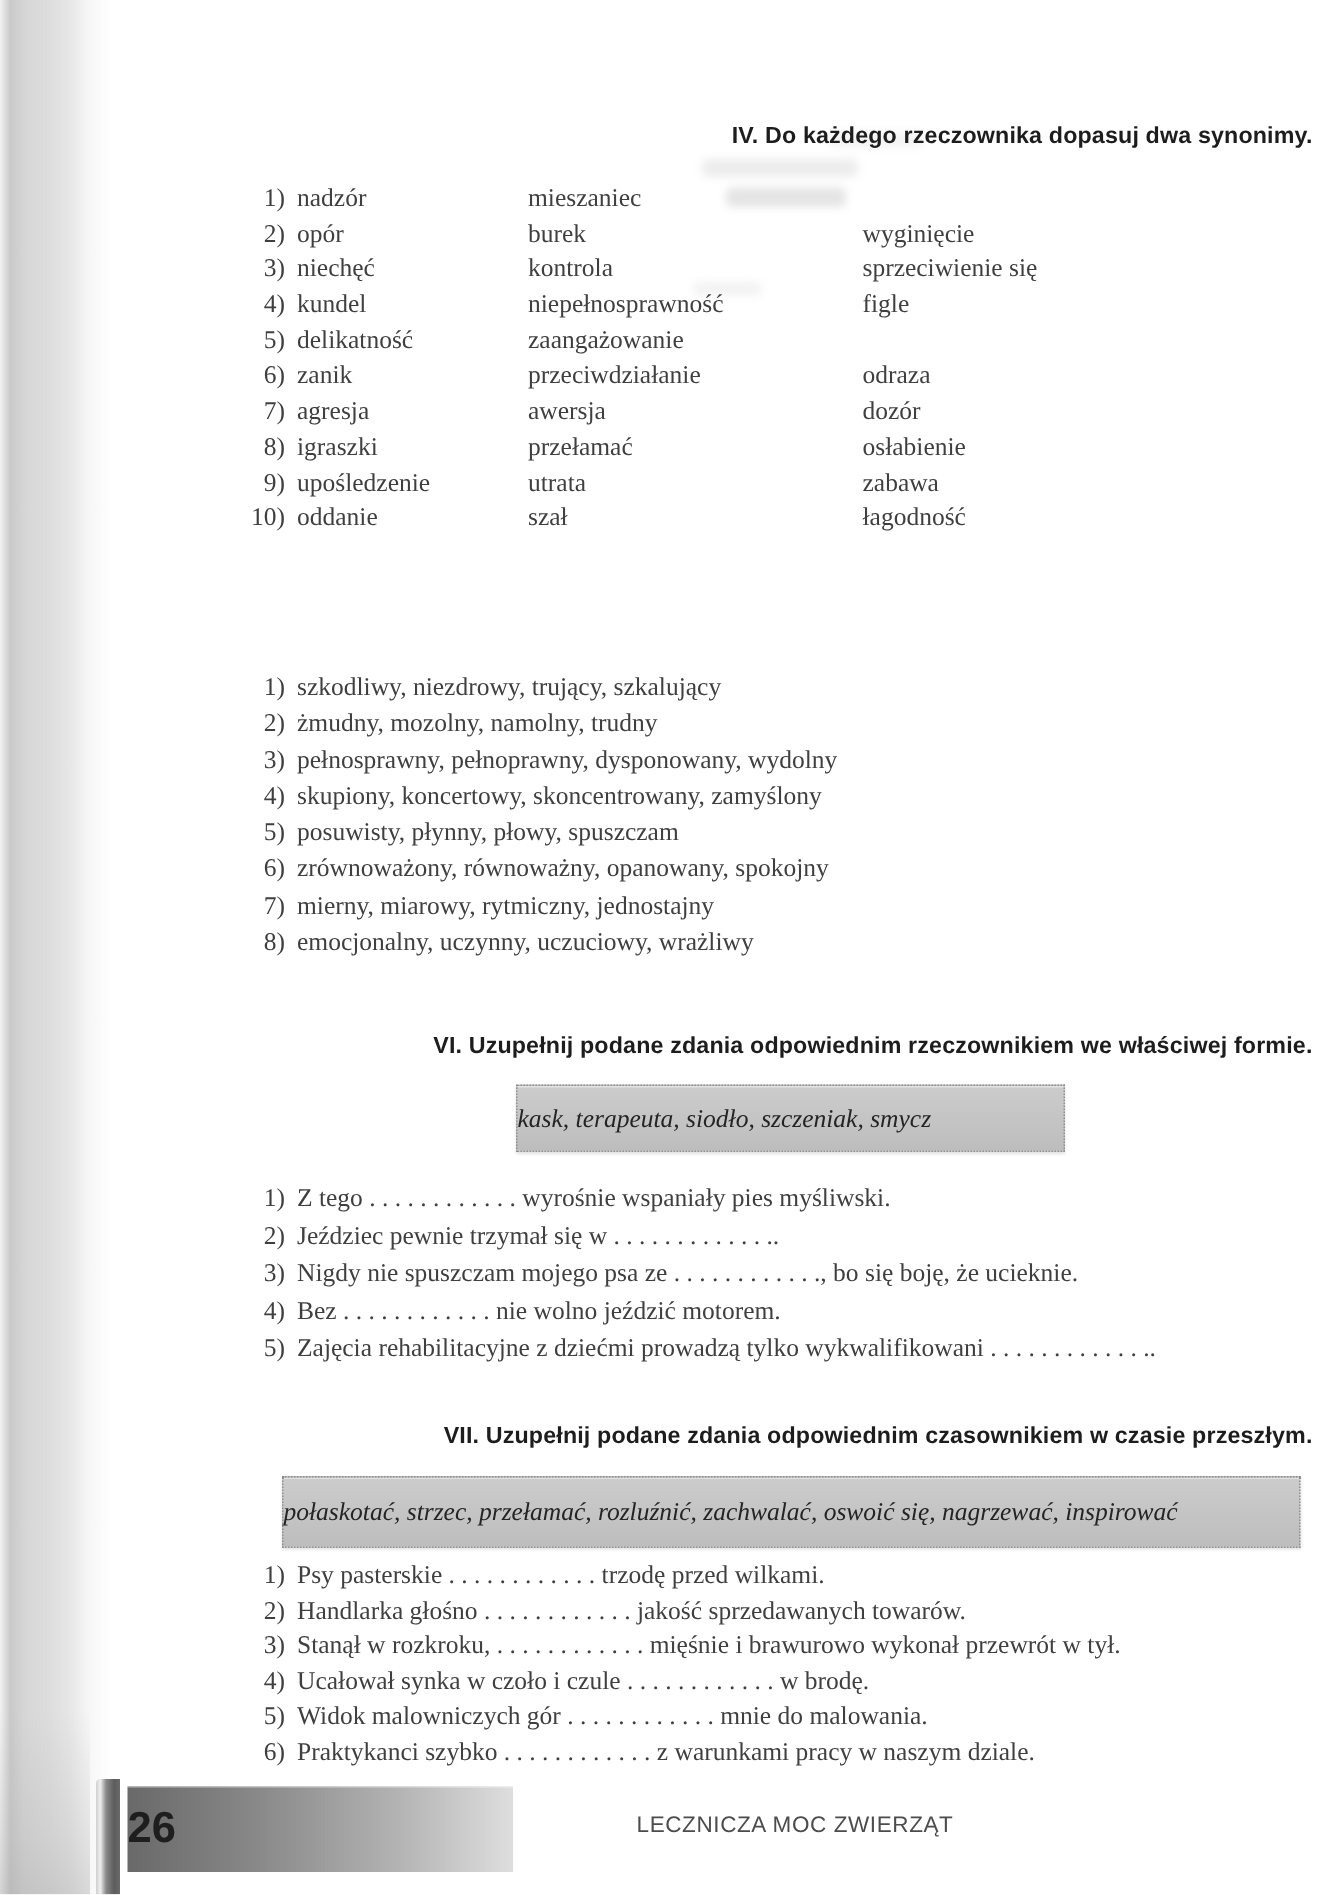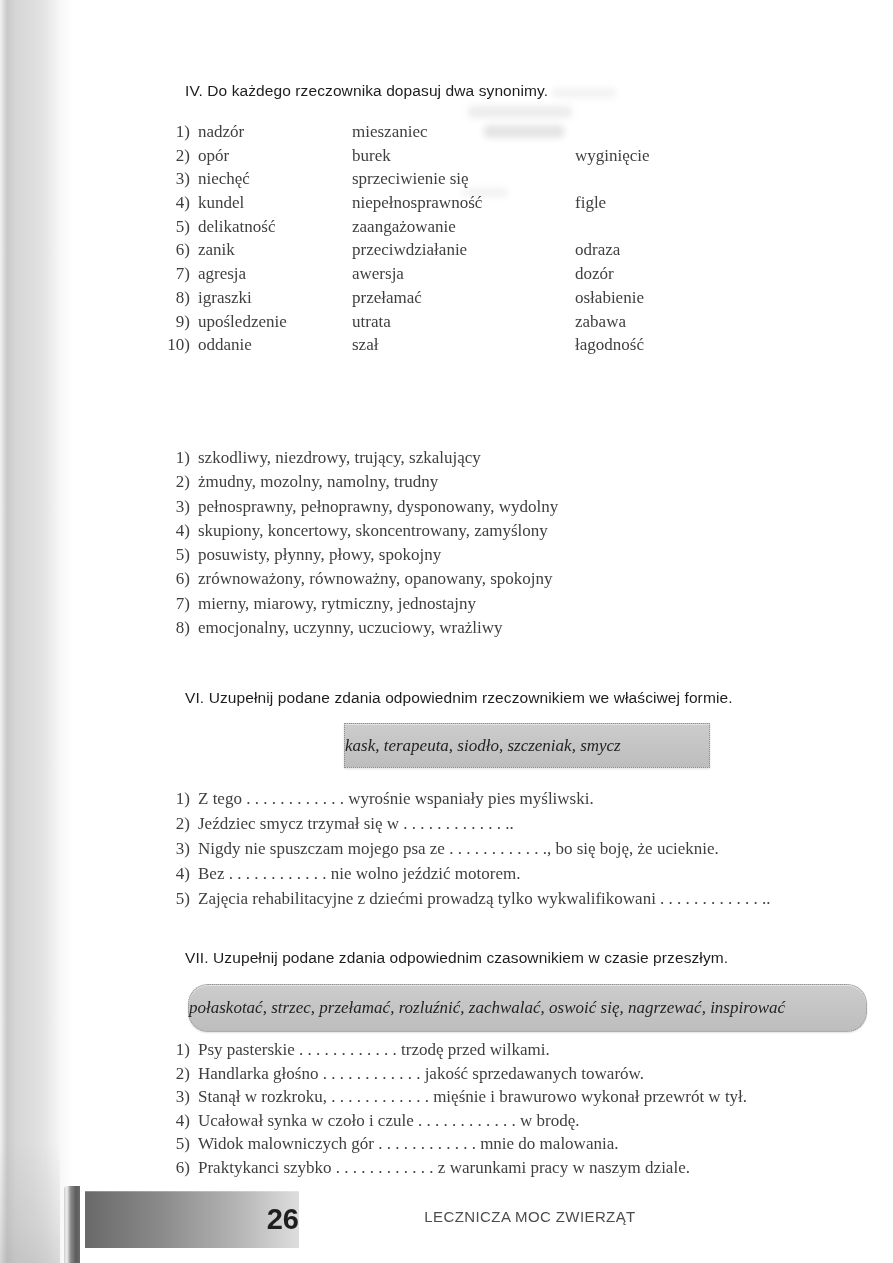--- a/index.html
+++ b/index.html
@@ -17,22 +17,22 @@
     background:linear-gradient(to bottom,rgba(180,180,180,0) 0%,rgba(170,170,170,.25) 70%,rgba(160,160,160,.35) 100%);
   }
   .binding-mark{
     position:absolute;left:64px;top:1186px;width:16px;height:77px;
     background:linear-gradient(to right,#cfcfcf 0%,#efefef 18%,#8a8a8a 42%,#5c5c5c 75%,#6a6a6a 100%);
     border-top-left-radius:3px;
   }
   
   .ex-title{
     position:absolute;left:185px;width:690px;
-    font-family:"Liberation Sans", sans-serif;font-weight:normal;font-size:15.5px;
-    color:#1d1d1d;line-height:20px;letter-spacing:.1px;
+    font-family:"Liberation Sans", sans-serif;font-weight:bold;font-size:15.5px;
+    color:#1d1d1d;line-height:20px;letter-spacing:.1px;text-align:right;
   }
   
   .list{position:absolute;left:160px;}
   .row{display:grid;column-gap:8px;}
   .row .num{text-align:right;white-space:nowrap;}
   .syn-list .row{grid-template-columns:30px 146px 215px auto;height:23.7px;line-height:23.7px;font-size:17px;}
   .plain-list .row{grid-template-columns:30px auto;font-size:17px;}
   .ex5 .row{height:24.3px;line-height:24.3px;}
   .ex6 .row{height:25px;line-height:25px;}
   .ex7 .row{height:23.5px;line-height:23.5px;}
@@ -40,26 +40,26 @@
   
   .word-bank{
     position:absolute;
     background:linear-gradient(#cccccc,#bdbdbd);
     border:1px dotted #8f8f8f;
     box-shadow:inset 0 1px 0 rgba(255,255,255,.45), 0 1px 2px rgba(0,0,0,.12);
     display:flex;align-items:center;
     font-style:italic;font-size:17px;color:#242424;
   }
   .bank6{left:344px;top:723px;width:364px;height:43px;}
-  .bank7{left:188px;top:984px;width:677px;height:46px;border-radius:20px;}
+  .bank7{left:188px;top:984px;width:677px;height:46px;}
   
   .footer-bar{
-    position:absolute;left:85px;top:1191px;width:214px;height:57px;
+    position:absolute;left:85px;top:1191px;width:257px;height:57px;
     background:linear-gradient(to right,#696969 0%,#8a8a8a 35%,#b3b3b3 70%,#dedede 100%);
-    display:flex;align-items:center;justify-content:flex-end;
+    display:flex;align-items:center;justify-content:flex-start;
     box-shadow:inset 0 1px 0 rgba(255,255,255,.25);
   }
   .page-number{
     font-family:"Liberation Sans", sans-serif;font-weight:800;font-size:29px;color:#1e1e1e;
   }
   .footer-title{
     position:absolute;left:400px;top:1208px;width:260px;text-align:center;
     font-family:"Liberation Sans", sans-serif;font-weight:normal;font-size:15px;
     color:#4c4c4c;letter-spacing:.4px;
   }
@@ -93,20 +93,21 @@
     </div>
     <div class="row">
       <span class="num">2)</span>
       <span>opór</span>
       <span>burek</span>
       <span>wyginięcie</span>
     </div>
     <div class="row">
       <span class="num">3)</span>
       <span>niechęć</span>
+      <span>kontrola</span>
       <span>sprzeciwienie się</span>
     </div>
     <div class="row">
       <span class="num">4)</span>
       <span>kundel</span>
       <span>niepełnosprawność</span>
       <span>figle</span>
     </div>
     <div class="row">
       <span class="num">5)</span>
@@ -157,21 +158,21 @@
     <div class="row">
       <span class="num">3)</span>
       <span>pełnosprawny, pełnoprawny, dysponowany, wydolny</span>
     </div>
     <div class="row">
       <span class="num">4)</span>
       <span>skupiony, koncertowy, skoncentrowany, zamyślony</span>
     </div>
     <div class="row">
       <span class="num">5)</span>
-      <span>posuwisty, płynny, płowy, spokojny</span>
+      <span>posuwisty, płynny, płowy, spuszczam</span>
     </div>
     <div class="row">
       <span class="num">6)</span>
       <span>zrównoważony, równoważny, opanowany, spokojny</span>
     </div>
     <div class="row">
       <span class="num">7)</span>
       <span>mierny, miarowy, rytmiczny, jednostajny</span>
     </div>
     <div class="row">
@@ -184,21 +185,21 @@
   <div class="word-bank bank6">
     <span>kask, terapeuta, siodło, szczeniak, smycz</span>
   </div>
   <div class="list plain-list ex6" style="top:786px">
     <div class="row">
       <span class="num">1)</span>
       <span>Z tego . . . . . . . . . . . . wyrośnie wspaniały pies myśliwski.</span>
     </div>
     <div class="row">
       <span class="num">2)</span>
-      <span>Jeździec smycz trzymał się w . . . . . . . . . . . . ..</span>
+      <span>Jeździec pewnie trzymał się w . . . . . . . . . . . . ..</span>
     </div>
     <div class="row">
       <span class="num">3)</span>
       <span>Nigdy nie spuszczam mojego psa ze . . . . . . . . . . . ., bo się boję, że ucieknie.</span>
     </div>
     <div class="row">
       <span class="num">4)</span>
       <span>Bez . . . . . . . . . . . . nie wolno jeździć motorem.</span>
     </div>
     <div class="row">

